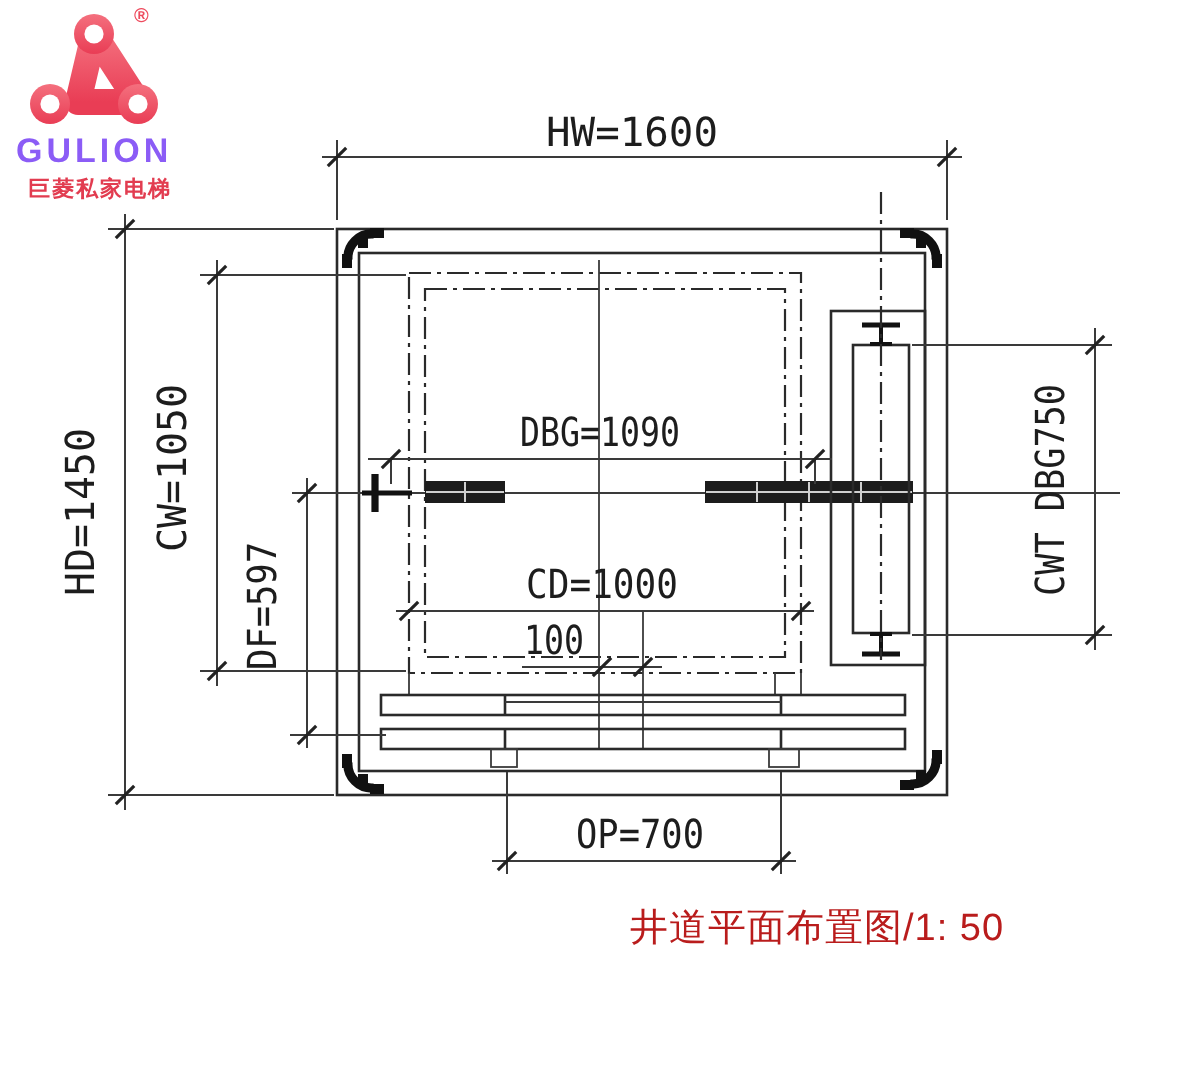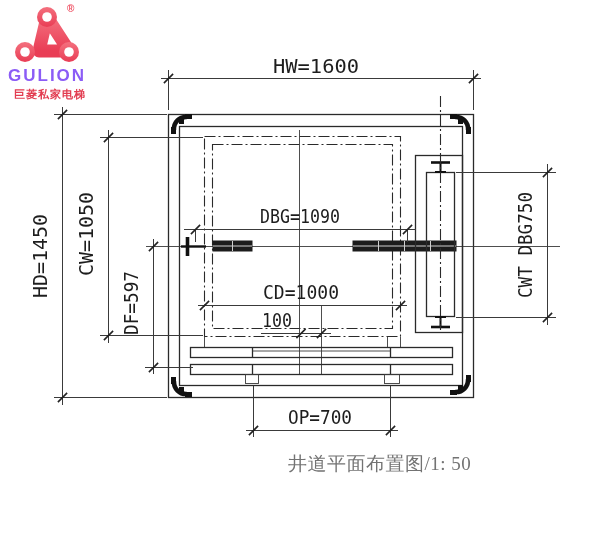--- a/index.html
+++ b/index.html
@@ -17,22 +17,22 @@
        font-family:"Liberation Sans",sans-serif;font-weight:bold;font-size:11px;
        letter-spacing:1px;color:#e23c50;white-space:nowrap;}
   
   svg.drawing{position:absolute;left:0;top:0;}
   .ln{stroke:#2a2a2a;stroke-width:1.3;fill:none;}
   .thin{stroke:#3a3a3a;stroke-width:0.9;fill:none;}
   .dim{stroke:#3a3a3a;stroke-width:1;fill:none;}
   .dash{stroke:#2a2a2a;stroke-width:1.1;fill:none;stroke-dasharray:11 3 2 3;}
   .dimtext{font-family:"DejaVu Sans Mono","Liberation Mono",monospace;font-size:20px;
            fill:#1d1d1d;}
-  .caption{position:absolute;left:288px;top:451px;width:200px;font-size:19px;
-           color:#737373;font-family:Liberation Serif, serif;
+  .caption{position:absolute;left:315px;top:451px;width:200px;font-size:19px;
+           color:#b91c1c;font-family:Liberation Sans, sans-serif;
            letter-spacing:0.5px;white-space:nowrap;}
 </style>
 </head>
 <body>
 
 <div class="stage">
 
   <div class="logo">
     <svg width="95" height="64" viewBox="0 0 95 64">
       <defs>

